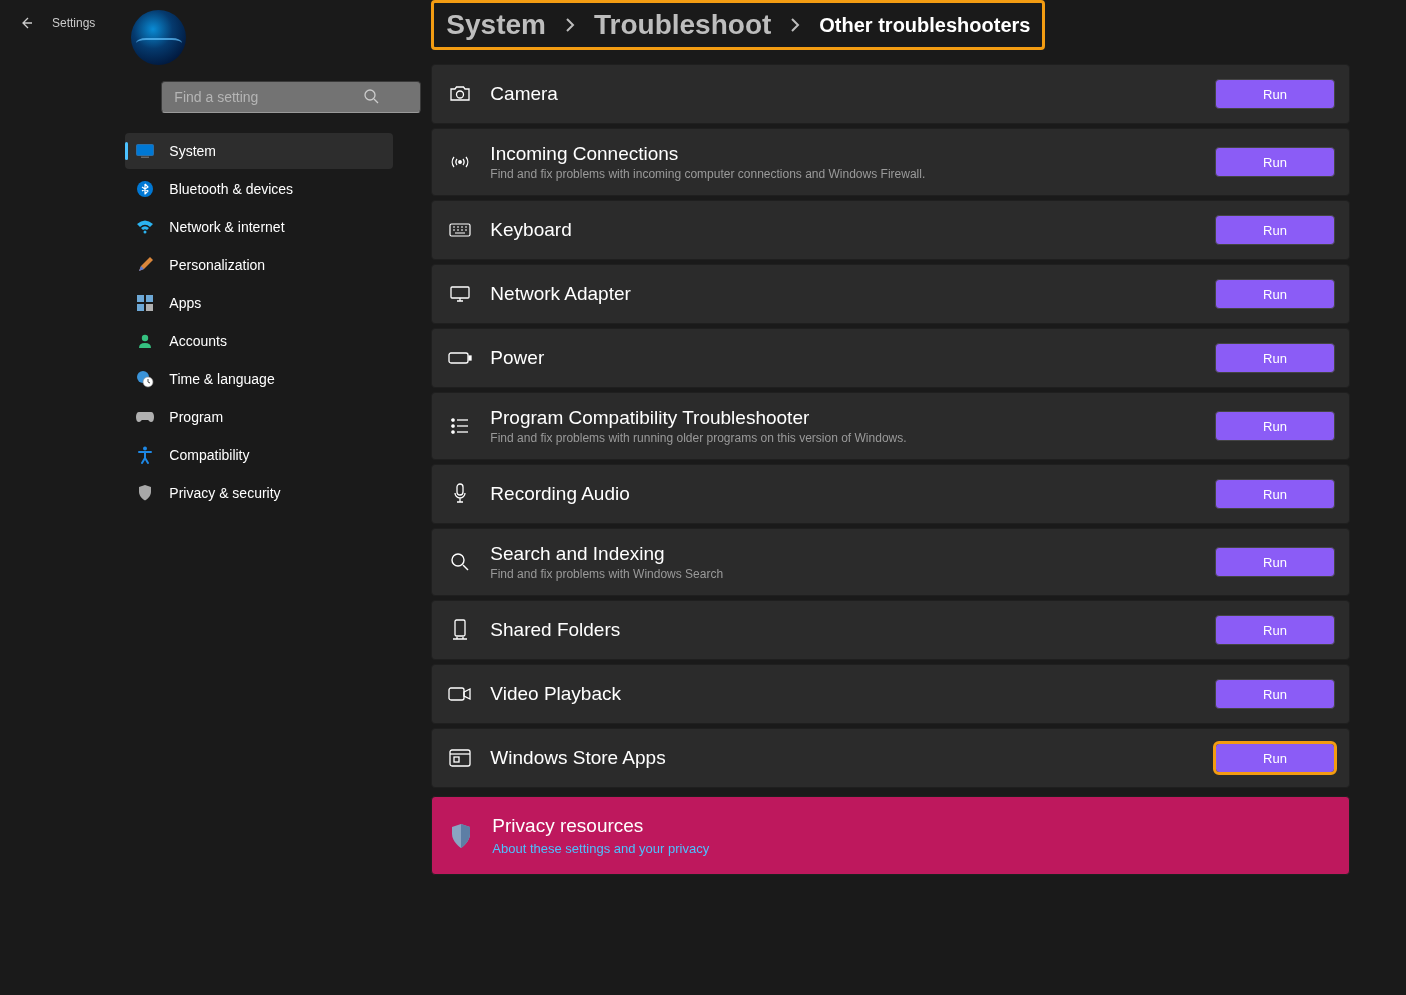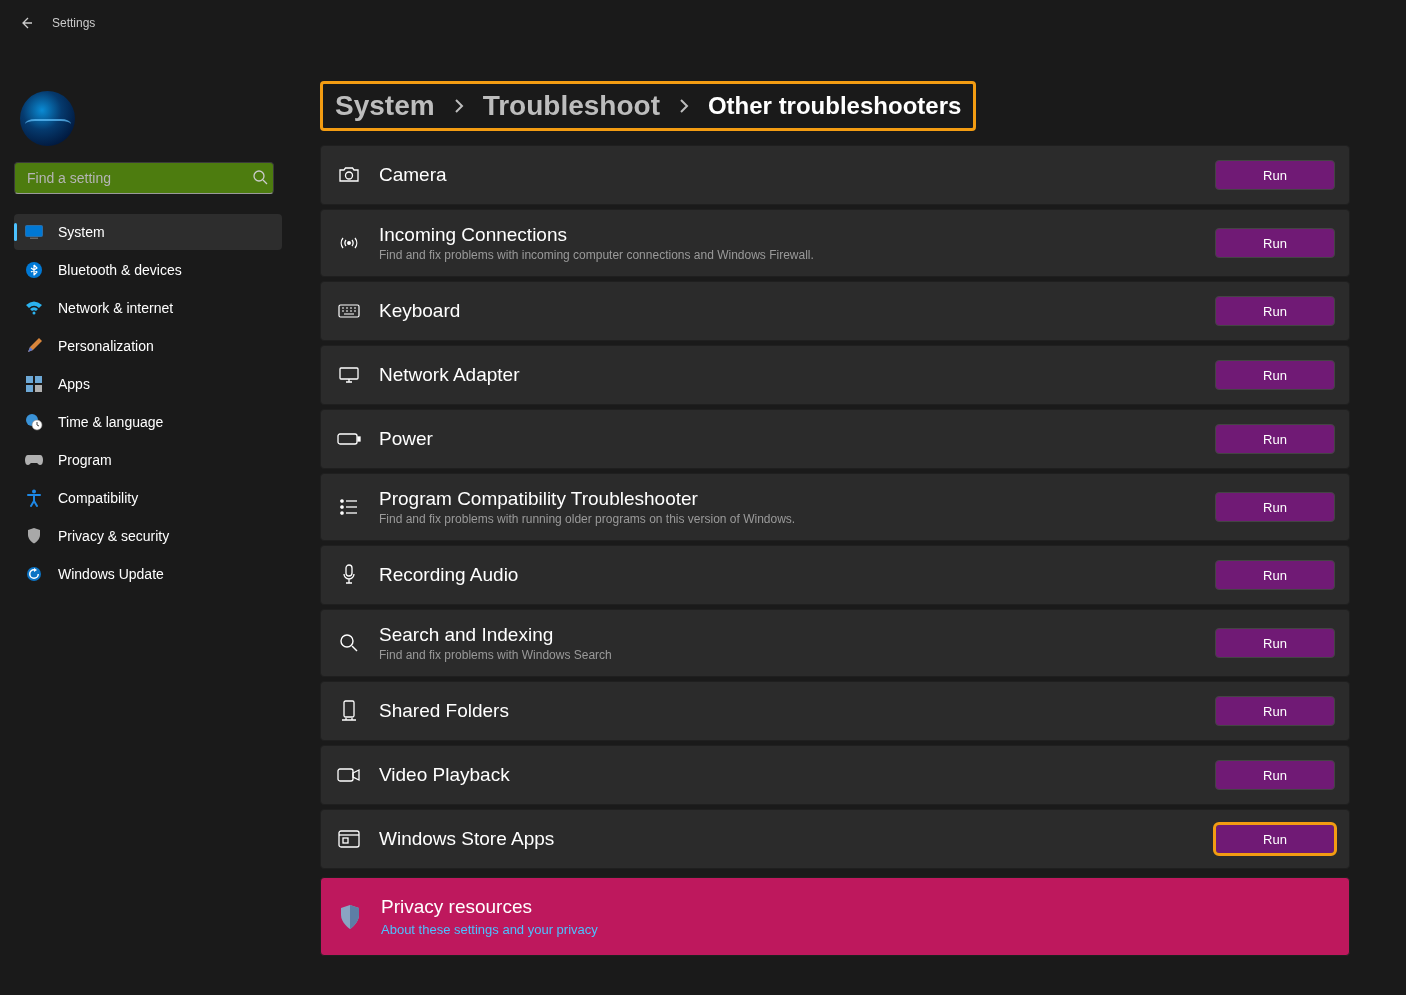--- a/index.html
+++ b/index.html
@@ -1,54 +1,54 @@
 <!DOCTYPE html>
 <html><head>
 <meta charset="utf-8">
 <style>
   * { box-sizing: border-box; margin: 0; padding: 0; font-family: "Segoe UI", Arial, sans-serif; }
   body { background: #1a1a1a; color: #ffffff; width: 1406px; height: 995px; overflow: hidden; }
-  .container { display: flex; flex-direction: column; width: 100%; height: 100%; background: #1a1a1a; gap: 36px; }
+  .container { display: flex; width: 100%; height: 100%; background: #1a1a1a; }
 
   
   .titlebar { display: flex; align-items: center; height: 45px; padding: 0 16px; }
   .back-btn { width: 20px; height: 20px; display: flex; align-items: center; justify-content: center; margin-right: 16px; cursor: pointer; }
   .app-title { font-size: 12px; color: #ccc; }
 
   .body-row { display: flex; flex: 1; overflow: hidden; }
 
   
   .sidebar { width: 296px; padding: 4px 14px 0 14px; display: flex; flex-direction: column; }
   .avatar { width: 55px; height: 55px; border-radius: 50%; background: radial-gradient(circle at 40% 35%, #0a8bd4 0%, #053a6e 40%, #01163a 80%); margin: 6px 0 16px 6px; position: relative; overflow: hidden; }
   .avatar::after { content:""; position:absolute; left:5px; top:28px; width:46px; height:8px; border-top:2px solid #63c3ff; border-radius:40%/90%; opacity:0.7; }
   .search-wrap { position: relative; margin-bottom: 20px; }
-  .search-input { width: 260px; height: 32px; background: #4d7c0f; border: 1px solid #3a3a3a; border-bottom: 1px solid #9a9a9a; border-radius: 4px; color: #fff; padding: 0 36px 0 12px; font-size: 14px; }
+  .search-input { width: 260px; height: 32px; background: #737373; border: 1px solid #3a3a3a; border-bottom: 1px solid #9a9a9a; border-radius: 4px; color: #fff; padding: 0 36px 0 12px; font-size: 14px; margin-left: 36px; }
   .search-input::placeholder { color: #b5b5b5; }
   .search-icon { position: absolute; right: 14px; top: 7px; color: #ccc; }
 
   .nav { display: flex; flex-direction: column; gap: 2px; }
   .nav-item { display: flex; align-items: center; height: 36px; padding: 0 10px 0 10px; border-radius: 4px; font-size: 14px; color: #fff; cursor: pointer; position: relative; }
   .nav-item.active { background: #2d2d2d; }
   .nav-item.active::before { content: ""; position: absolute; left: 0; top: 9px; bottom: 9px; width: 3px; background: #4cc2ff; border-radius: 2px; }
   .nav-icon { width: 20px; height: 20px; margin-right: 14px; display: flex; align-items: center; justify-content: center; }
   .nav-label { flex: 1; }
 
   
   .main { flex: 1; padding: 0 56px 20px 24px; overflow-y: auto; }
   .breadcrumb-wrap { display: inline-flex; align-items: center; border: 3px solid #f39c12; border-radius: 4px; padding: 6px 12px; margin: 0 0 14px 0; }
   .bc-item { font-size: 28px; font-weight: 600; color: #bdbdbd; cursor: pointer; }
-  .bc-current { font-size: 24px; font-weight: 700; color: #ffffff; }
+  .bc-current { font-size: 20px; font-weight: 700; color: #ffffff; }
   .bc-sep { margin: 0 18px; color: #bdbdbd; display:flex; align-items:center; }
 
   .card { background: #2b2b2b; border: 1px solid #1f1f1f; border-radius: 4px; padding: 14px 14px 14px 16px; display: flex; align-items: center; margin-bottom: 4px; }
   .card-icon { width: 24px; height: 24px; margin-right: 18px; display: flex; align-items: center; justify-content: center; }
   .card-text { flex: 1; display:flex; flex-direction:column; }
   .card-title { font-size: 19px; color: #fff; }
   .card-desc { font-size: 12px; color: #9a9a9a; margin-top: 2px; }
-  .run-btn { width: 120px; height: 30px; background: #701a75; border: 1px solid #444; border-radius: 4px; color: #fff; font-size: 13px; cursor: pointer; display:flex; align-items:center; justify-content:center; }
+  .run-btn { width: 120px; height: 30px; background: #8b5cf6; border: 1px solid #444; border-radius: 4px; color: #fff; font-size: 13px; cursor: pointer; display:flex; align-items:center; justify-content:center; }
   .run-btn.highlight { outline: 3px solid #f39c12; outline-offset: -1px; }
 
   .privacy-card { background: #be185d; border: 1px solid #1f1f1f; border-radius: 4px; padding: 18px 14px 18px 16px; display: flex; align-items: center; margin-top: 8px; }
   .privacy-icon { width: 26px; height: 26px; margin-right: 18px; display:flex; align-items:center; justify-content:center;}
   .privacy-link { color: #4cc2ff; font-size: 13px; margin-top: 4px; cursor:pointer; }
 
   svg { display: block; }
 </style>
 </head>
 <body>
@@ -123,20 +123,29 @@
                 <rect x="0" y="0" width="7" height="7" fill="#6da8d6"></rect>
                 <rect x="9" y="0" width="7" height="7" fill="#6da8d6"></rect>
                 <rect x="0" y="9" width="7" height="7" fill="#6da8d6"></rect>
                 <rect x="9" y="9" width="7" height="7" fill="#b0b0b0"></rect>
               </svg>
             </span>
           <span class="nav-label">Apps</span>
         </div>
         <div class="nav-item">
           <span class="nav-icon">
+              <svg width="16" height="16" viewBox="0 0 16 16">
+                <circle cx="8" cy="5" r="3.2" fill="#35c180"></circle>
+                <path d="M2 15 Q2 10 8 10 Q14 10 14 15 Z" fill="#35c180"></path>
+              </svg>
+            </span>
+          <span class="nav-label">Accounts</span>
+        </div>
+        <div class="nav-item">
+          <span class="nav-icon">
               <svg width="18" height="18" viewBox="0 0 18 18">
                 <circle cx="7" cy="7" r="6" fill="#3a93d8"></circle>
                 <circle cx="12" cy="12" r="5" fill="#fff" stroke="#888" stroke-width="0.6"></circle>
                 <path d="M12 9v3l2 1" stroke="#444" stroke-width="1" fill="none"></path>
               </svg>
             </span>
           <span class="nav-label">Time &amp; language</span>
         </div>
         <div class="nav-item">
           <span class="nav-icon">
@@ -155,29 +164,20 @@
             </span>
           <span class="nav-label">Compatibility</span>
         </div>
         <div class="nav-item">
           <span class="nav-icon">
               <svg width="14" height="16" viewBox="0 0 14 16">
                 <path d="M7 0 L13 2 V7 C13 12 7 15.5 7 15.5 S1 12 1 7 V2 Z" fill="#a8a8a8"></path>
               </svg>
             </span>
           <span class="nav-label">Privacy &amp; security</span>
-        </div>
-        <div class="nav-item">
-          <span class="nav-icon">
-              <svg width="16" height="16" viewBox="0 0 16 16">
-                <circle cx="8" cy="8" r="7" fill="#0b73c4"></circle>
-                <path d="M8 3a5 5 0 1 0 5 5h-1.5A3.5 3.5 0 1 1 8 4.5V6l3-2-3-2z" fill="#fff"></path>
-              </svg>
-            </span>
-          <span class="nav-label">Windows Update</span>
         </div>
       </div>
     </div>
 
     <div class="main">
 
       <div class="breadcrumb-wrap">
         <span class="bc-item">System</span>
         <span class="bc-sep">
             <svg width="12" height="18" viewBox="0 0 12 18" fill="none" stroke="#bdbdbd" stroke-width="2">

